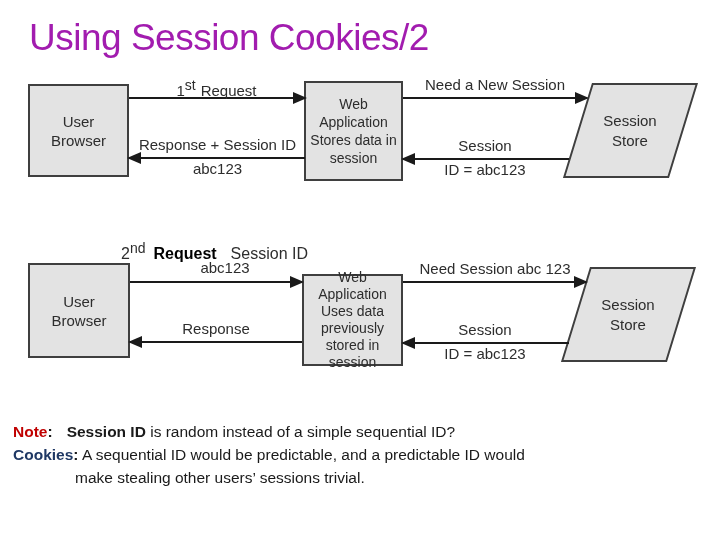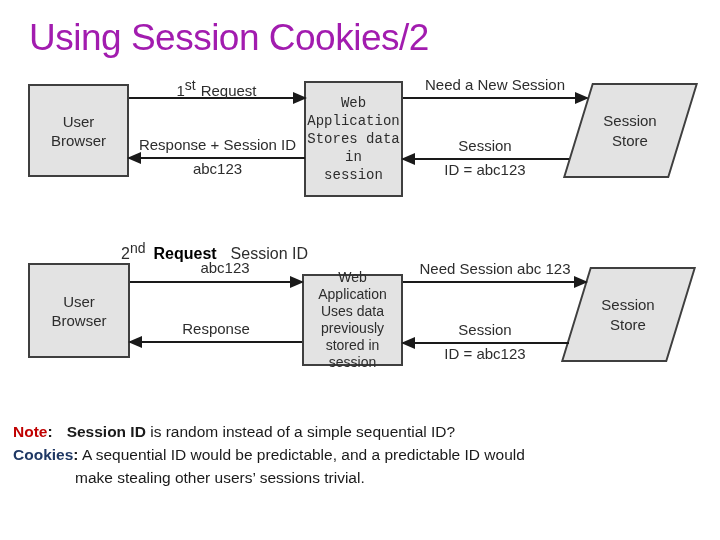--- a/index.html
+++ b/index.html
@@ -52,21 +52,21 @@
 
 <div class="slide">
 
   <h1 class="title">Using Session Cookies/2</h1>
 
   <div class="box fs15" style="left:28px; top:84px; width:101px; height:93px;">
     <span class="box-label">User
 Browser</span>
   </div>
 
-  <div class="box fs14" style="left:304px; top:81px; width:99px; height:116px;font-family:Liberation Mono, monospace;">
+  <div class="box fs14" style="left:304px; top:81px; width:99px; height:100px;">
     <span class="box-label">Web
 Application
 Stores data in
 session</span>
   </div>
 
   <div class="para" style="left:592px; top:83px; width:106px; height:95px;">
     <span class="para-label">Session
 Store</span>
   </div>

